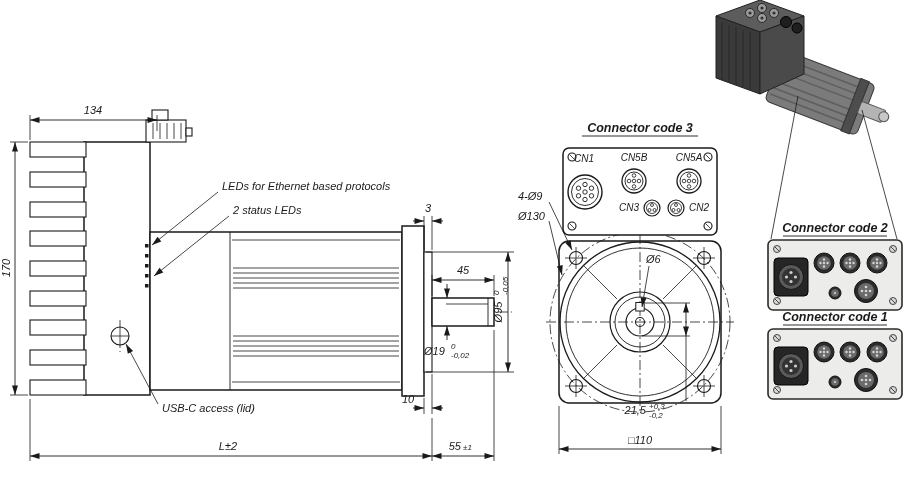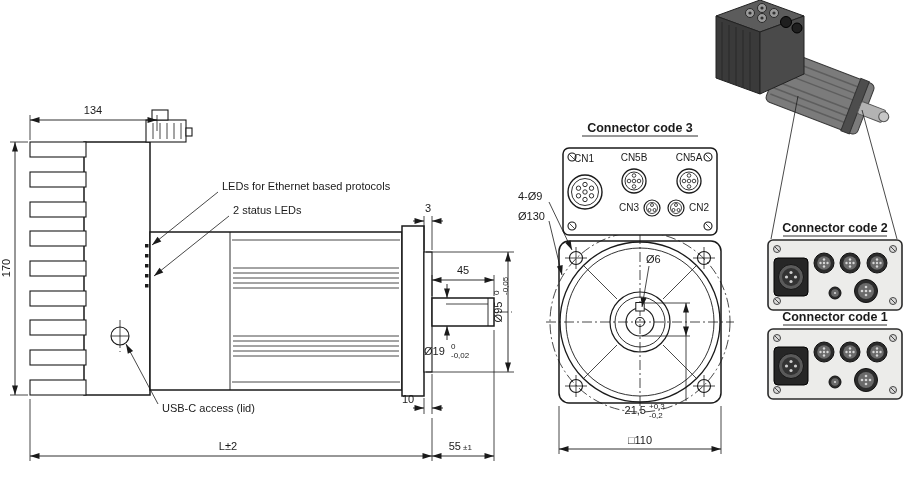--- a/index.html
+++ b/index.html
@@ -1,16 +1,16 @@
 <!DOCTYPE html>
 <html><head>
 <meta charset="utf-8">
 <style>
   html,body{margin:0;padding:0;background:#fff;}
-  #canvas{width:904px;height:480px;background:#ffffff;position:relative;overflow:hidden;}
+  #canvas{width:904px;height:480px;background:#ffffff;position:relative;overflow:hidden;font-style:italic;}
   svg{display:block;}
   text{font-family:"Liberation Sans", sans-serif;fill:#1a1a1a;}
   .t11{font-size:11px;}
   .t10{font-size:10px;}
   .t8{font-size:8px;}
   .title{font-size:12.5px;font-weight:bold;}
   .ol{fill:#fff;stroke:#1a1a1a;stroke-width:1.5;}
   .ol2{fill:#fff;stroke:#1a1a1a;stroke-width:1.1;}
   .nf{fill:none;}
   .thin{fill:none;stroke:#1a1a1a;stroke-width:0.8;}

